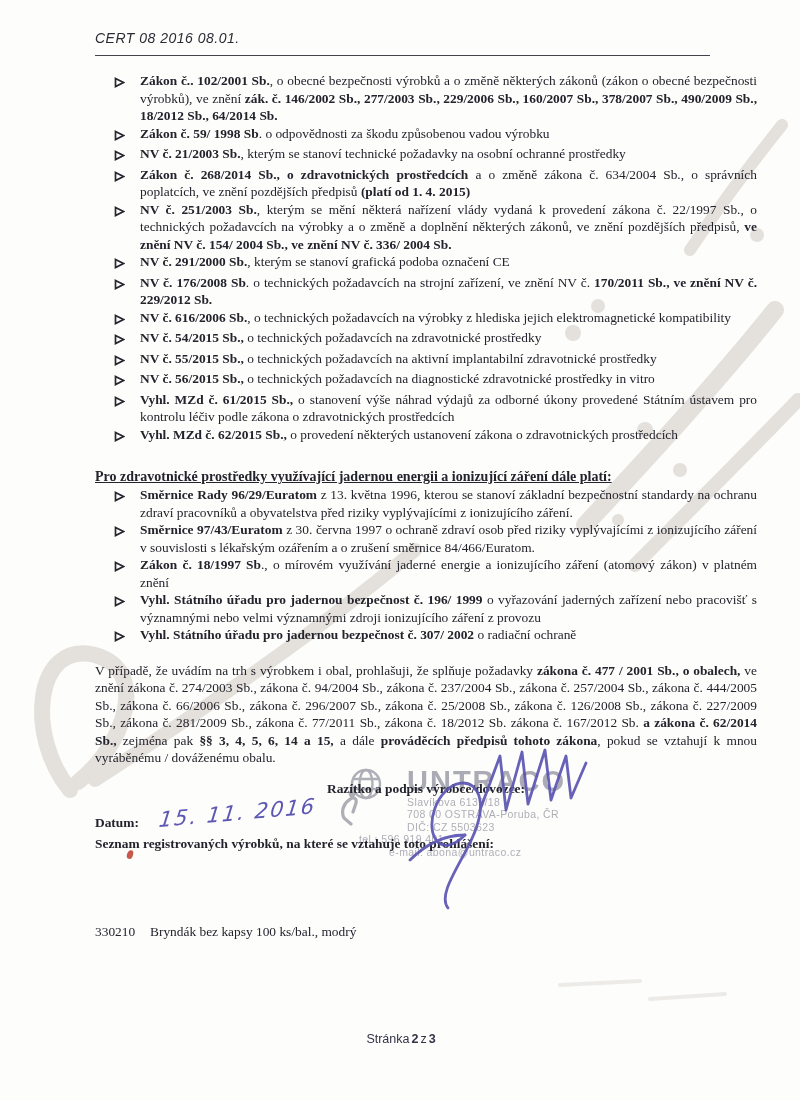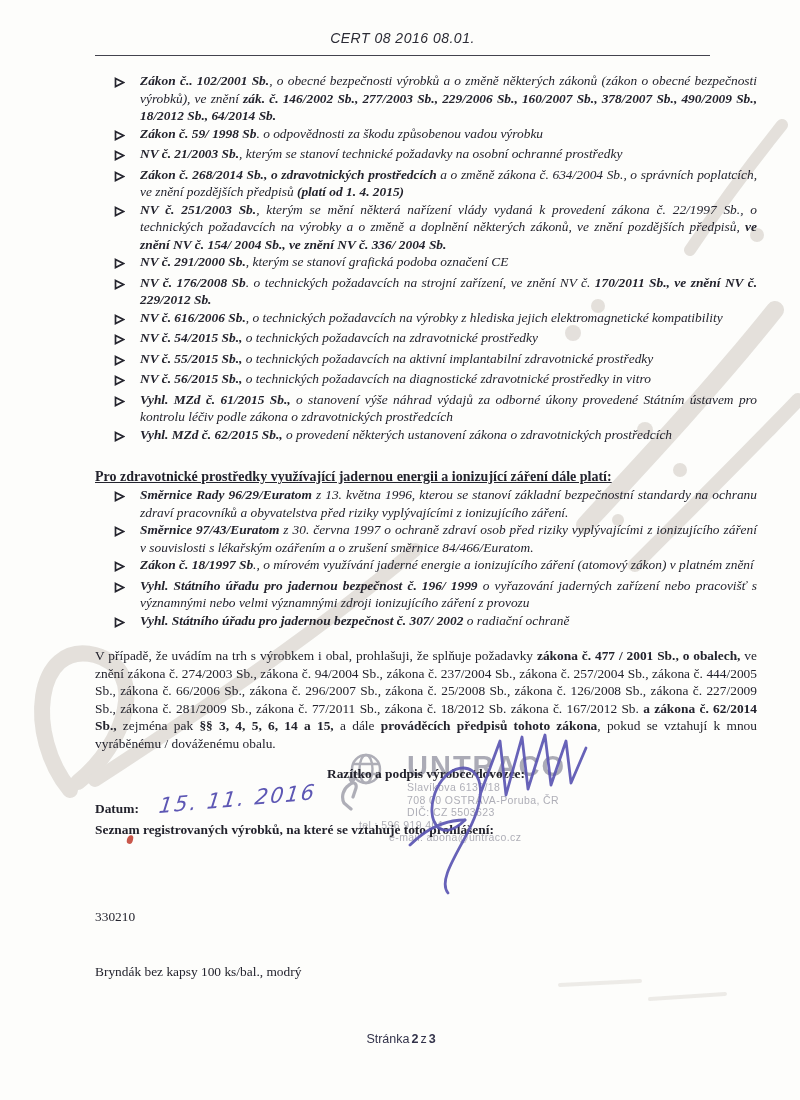--- a/index.html
+++ b/index.html
@@ -4,35 +4,35 @@
 <style>
   html,body{margin:0;padding:0;background:#e8e8e8;}
   .page{
     position:relative; width:800px; height:1100px; margin:0 auto;
     background:#fdfdfb; overflow:hidden;
     font-family:"Liberation Serif", serif; color:#23232d;
   }
   .wm{position:absolute; inset:0; z-index:0; pointer-events:none;}
   .header-code{
     position:absolute; top:30px; left:95px; width:615px; z-index:2;
-    text-align:center; font-family:"Liberation Sans", sans-serif;
+    text-align:left; font-family:"Liberation Sans", sans-serif;
     font-style:italic; font-size:14px; letter-spacing:.5px; color:#2b2b35;
   }
   .header-rule{
     position:absolute; top:55px; left:95px; width:615px; z-index:2;
     border-top:1.7px solid #43434e;
   }
   .content{
     position:absolute; top:72px; left:95px; width:662px; z-index:2;
     font-size:13.4px; line-height:17.5px;
   }
   b{font-weight:bold;}
   .li{display:flex;}
   .bullet{flex:0 0 45px; box-sizing:border-box; padding-left:19px; padding-top:3px;}
-  .licontent{flex:1; text-align:justify;font-style:italic;}
+  .licontent{flex:1; text-align:justify;}
   .section-heading{
     margin-top:21px; font-weight:bold; font-size:14px; line-height:19px;
     text-decoration:underline;
   }
   .para{margin-top:15px; text-align:justify;}
   .sig-area{position:relative; margin-top:13px; height:125px;}
   .razitko-label{font-weight:bold; position:relative; z-index:2;text-align:center;}
   .datum-row{margin-top:15px; font-weight:bold; position:relative; z-index:2; height:22px;}
   .handwritten-date{
     display:inline-block; font-family:"DejaVu Sans", sans-serif;
@@ -48,21 +48,21 @@
   .stamp{
     position:absolute; left:240px; top:-14px; z-index:1; display:flex; gap:20px;
     font-family:"Liberation Sans", sans-serif; color:#a6a6b0; opacity:.9;
   }
   .stamp-name{font-size:29px; font-weight:bold; letter-spacing:2px; line-height:30px; color:#a2a2ae;}
   .stamp-line{font-size:10.5px; line-height:12.5px; letter-spacing:.4px;}
   .stamp-line.tel{margin-left:-48px;}
   .stamp-line.email{margin-left:-18px;}
   .signature{position:absolute; left:255px; top:-42px; z-index:3;}
   .products{margin-top:18px;}
-  .product-row{display:flex; line-height:18px;flex-direction:column;}
+  .product-row{display:flex; line-height:18px;}
   .product-code{flex:0 0 55px;}
   .footer{
     position:absolute; left:0; right:0; top:1032px; z-index:2; text-align:center;
     font-family:"Liberation Sans", sans-serif; font-size:12.5px; color:#33334a;
   }
   .footer span{margin:0 2px;}
 </style>
 </head>
 <body>
 

